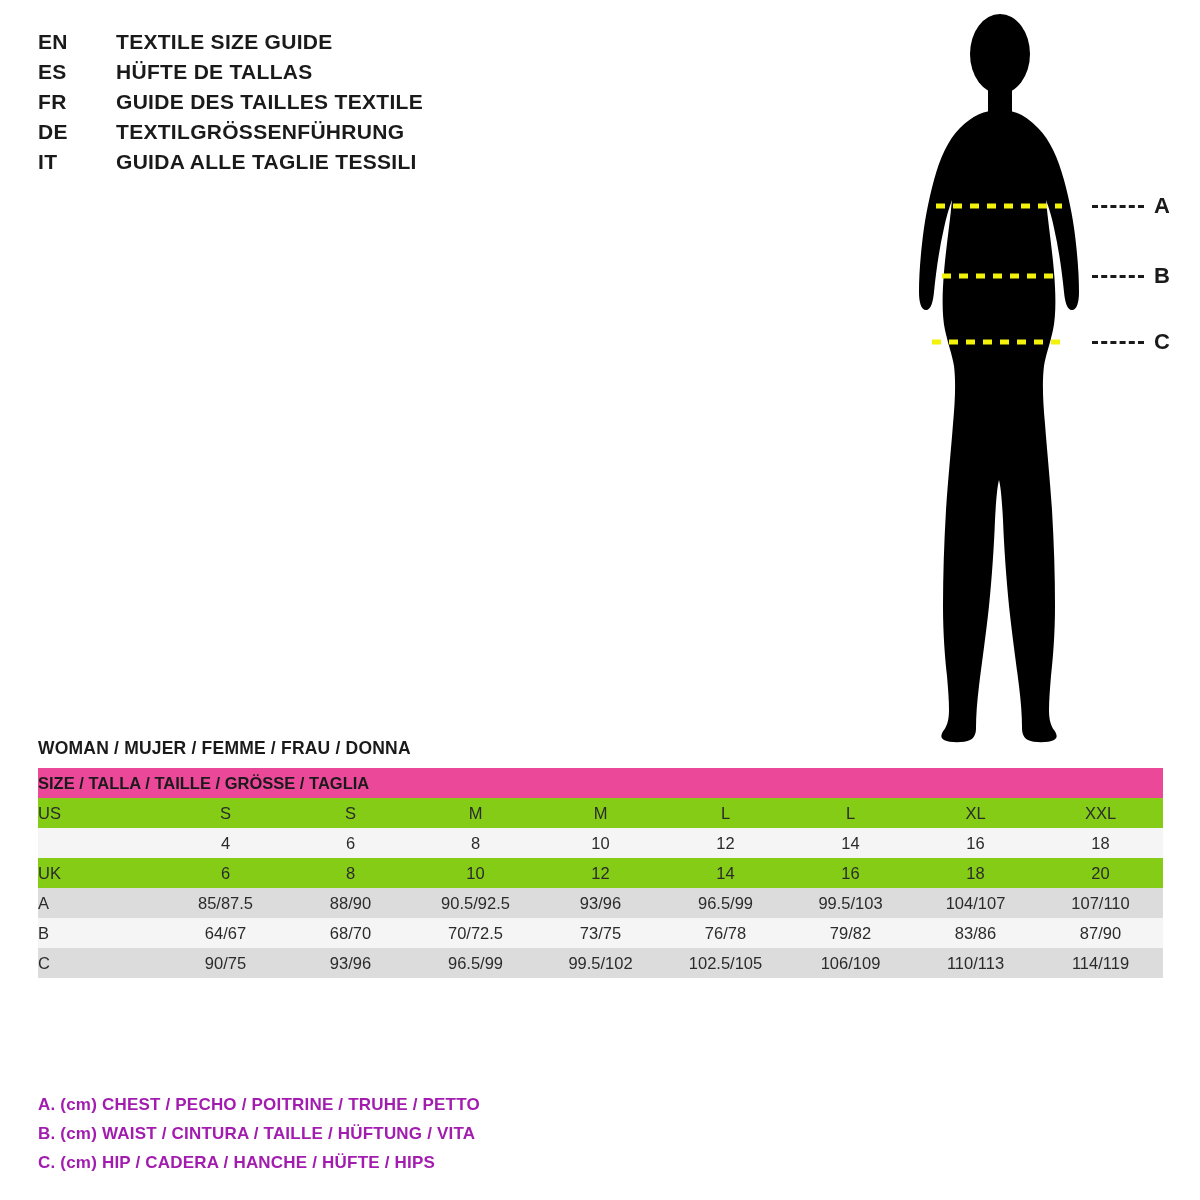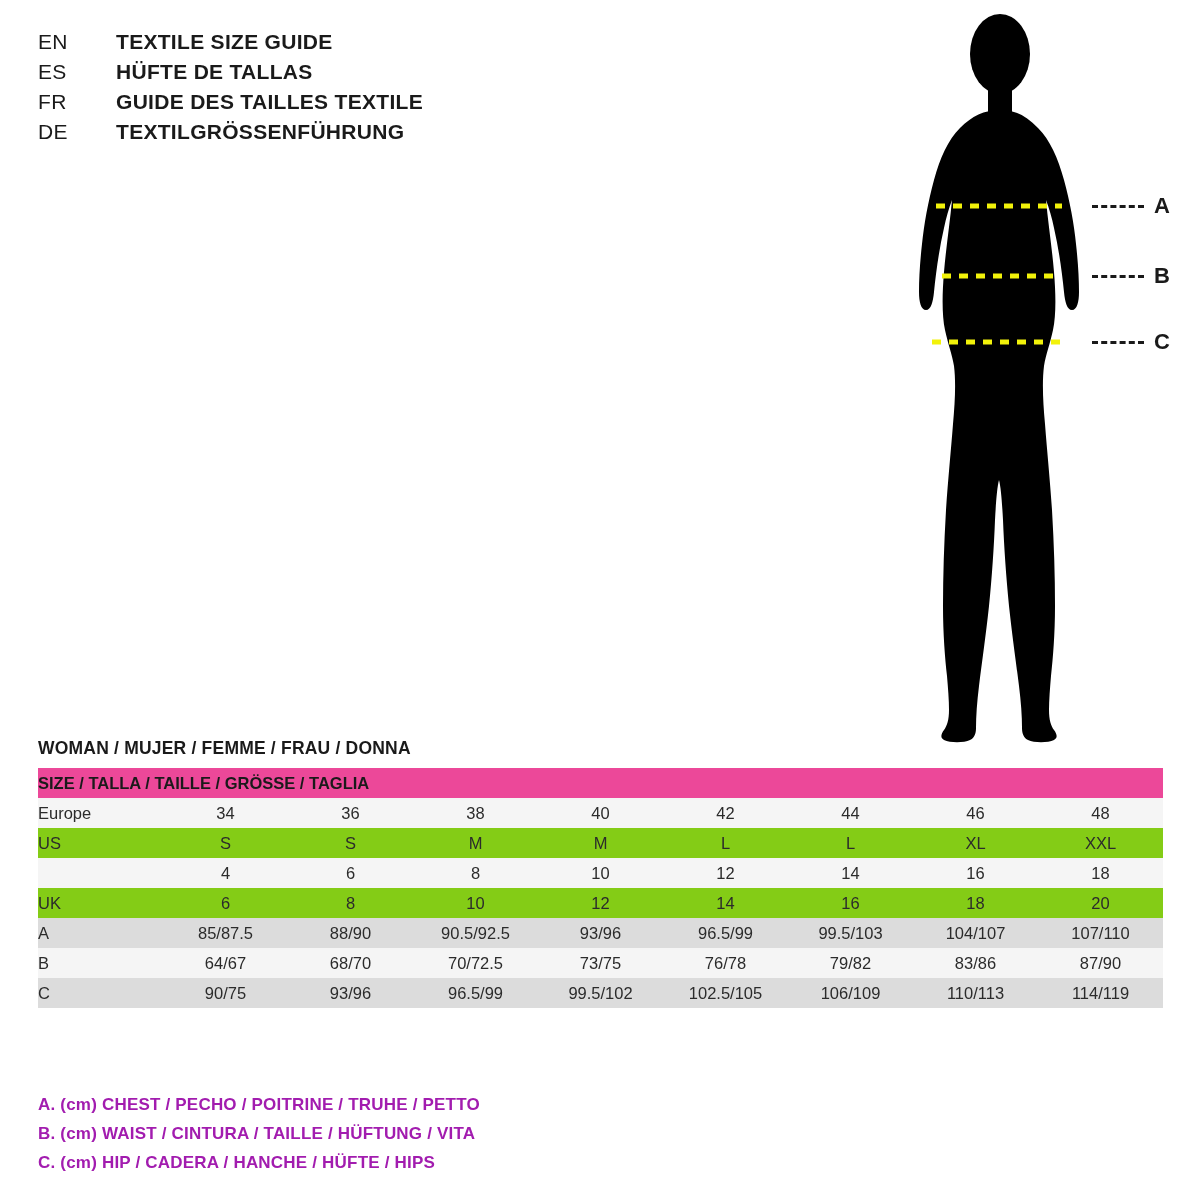--- a/index.html
+++ b/index.html
@@ -25,21 +25,21 @@
   }
   .title-row {
     display: flex;
     align-items: baseline;
     height: 30px;
   }
   .title-lang {
     width: 78px;
     flex: 0 0 78px;
     font-size: 21px;
-    font-weight: normal;
+    font-weight: bold;
     letter-spacing: 0.3px;
     color: #1a1a1a;
   }
   .title-text {
     font-size: 21px;
     font-weight: bold;
     letter-spacing: 0.3px;
     color: #1a1a1a;
     white-space: nowrap;
   }
@@ -150,20 +150,24 @@
     <div class="title-lang">ES</div>
     <div class="title-text">HÜFTE DE TALLAS</div>
   </div>
   <div class="title-row">
     <div class="title-lang">FR</div>
     <div class="title-text">GUIDE DES TAILLES TEXTILE</div>
   </div>
   <div class="title-row">
     <div class="title-lang">DE</div>
     <div class="title-text">TEXTILGRÖSSENFÜHRUNG</div>
+  </div>
+  <div class="title-row">
+    <div class="title-lang">IT</div>
+    <div class="title-text">GUIDA ALLE TAGLIE TESSILI</div>
   </div>
 </div>
 
 <div id="figure-area">
   <svg id="figure-svg" width="330" height="740" viewBox="0 0 330 740">
 
     <ellipse cx="140" cy="44" rx="30" ry="40" fill="#000000"></ellipse>
 
     <rect x="128" y="78" width="24" height="28" fill="#000000"></rect>
 
@@ -242,31 +246,20 @@
 </div>
 
 <div id="table-section">
   <div id="woman-label">WOMAN / MUJER / FEMME / FRAU / DONNA</div>
   <table class="size-table">
     <tbody>
         <tr class="header-row">
       <td class="rowlabel" colspan="9">SIZE / TALLA / TAILLE / GRÖSSE / TAGLIA</td>
     </tr>
 
-    <tr class="shade-b">
-      <td class="rowlabel">Europe</td>
-      <td class="val">34</td>
-      <td class="val">36</td>
-      <td class="val">38</td>
-      <td class="val">40</td>
-      <td class="val">42</td>
-      <td class="val">44</td>
-      <td class="val">46</td>
-      <td class="val">48</td>
-    </tr>
 
     <tr class="shade-a">
       <td class="rowlabel">US</td>
       <td class="val">S</td>
       <td class="val">S</td>
       <td class="val">M</td>
       <td class="val">M</td>
       <td class="val">L</td>
       <td class="val">L</td>
       <td class="val">XL</td>

